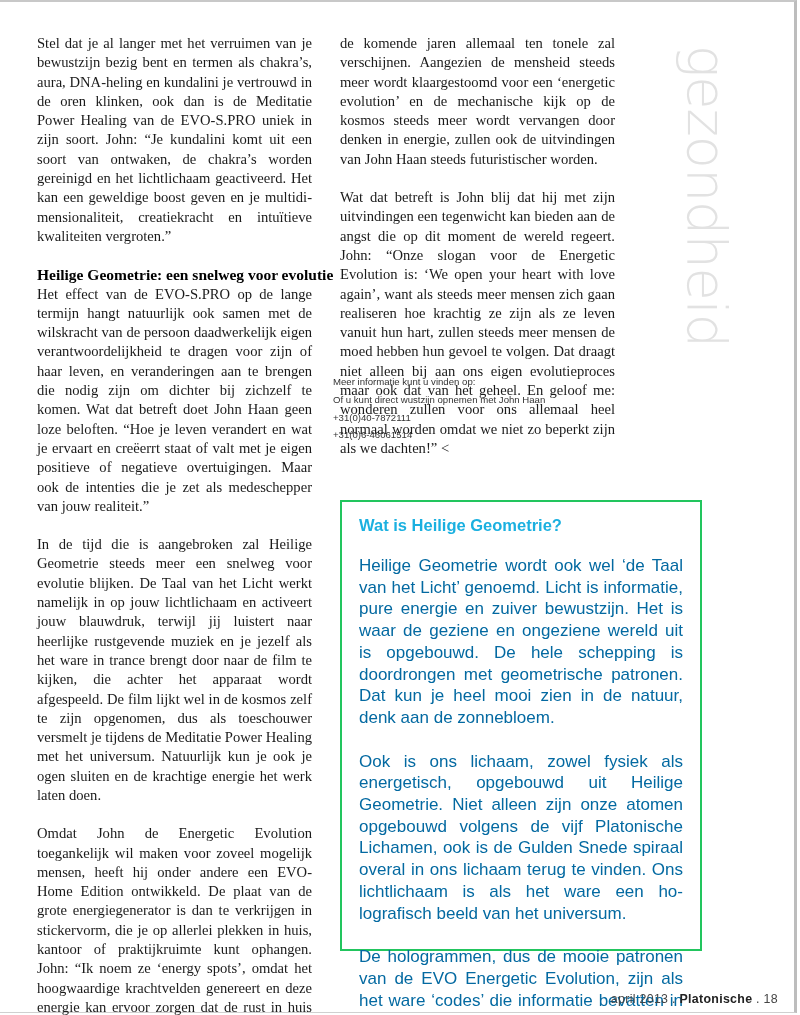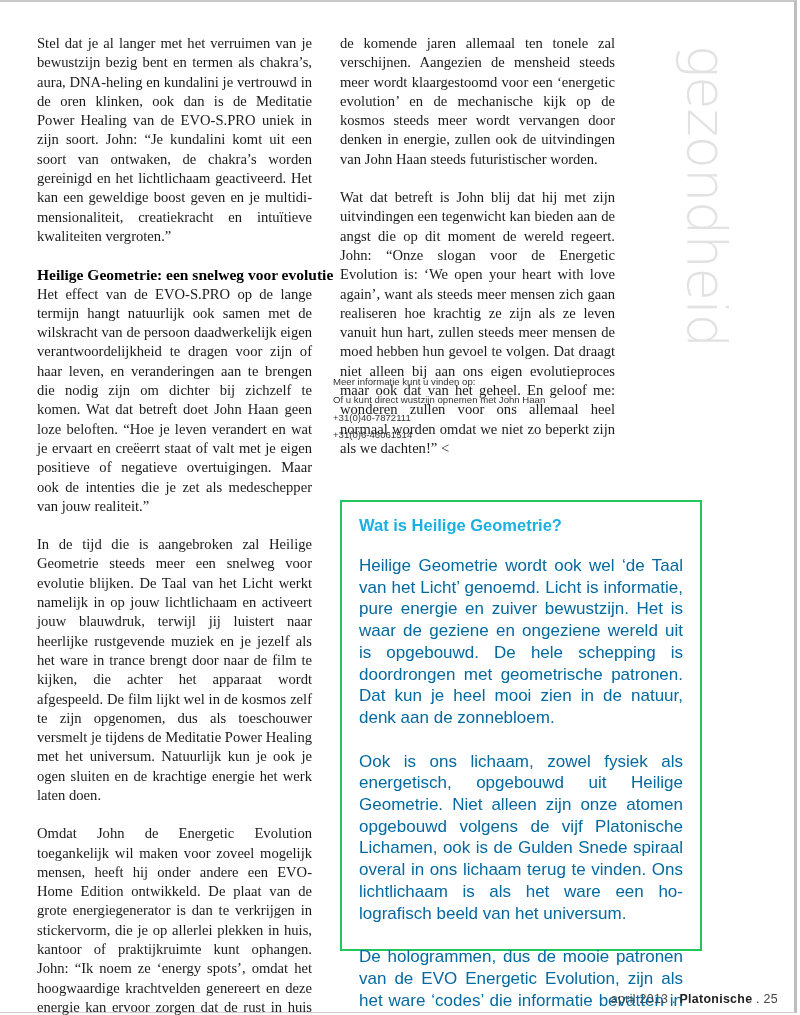--- a/index.html
+++ b/index.html
@@ -129,14 +129,14 @@
 </div>
 
 <div class="infobox">
   <h2>Wat is Heilige Geometrie?</h2>
   <p>Heilige Geometrie wordt ook wel ‘de Taal van het Licht’ genoemd. Licht is informatie, pure energie en zuiver be­wustzijn. Het is waar de geziene en ongeziene wereld uit is opgebouwd. De hele schepping is doordrongen met geometrische patronen. Dat kun je heel mooi zien in de natuur, denk aan de zonnebloem.</p>
   <p>Ook is ons lichaam, zowel fysiek als energetisch, opge­bouwd uit Heilige Geometrie. Niet alleen zijn onze ato­men opgebouwd volgens de vijf Platonische Lichamen, ook is de Gulden Snede spiraal overal in ons lichaam terug te vinden. Ons lichtlichaam is als het ware een ho­lografisch beeld van het universum.</p>
   <p>De hologrammen, dus de mooie patronen van de EVO Energetic Evolution, zijn als het ware ‘codes’ die informa­tie bevatten in de vorm van een frequentie, die met ons gevoel resoneert. Vandaar dat geometrie een taal is die puur en direct binnenkomt en door het onderbewustzijn wordt herkend. Het is de taal van je ziel.</p>
 </div>
 
 <div class="footer">
-  <span>april 2013</span><span> . </span><span class="mag">Platonische</span><span> . </span><span>25</span>
+  <span>april 2013</span><span> . </span><span class="mag">Platonische</span><span> . </span><span>18</span>
 </div>
 
 </body></html>

